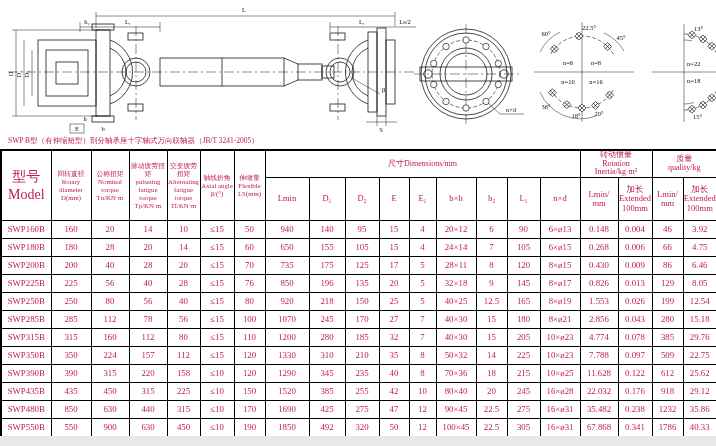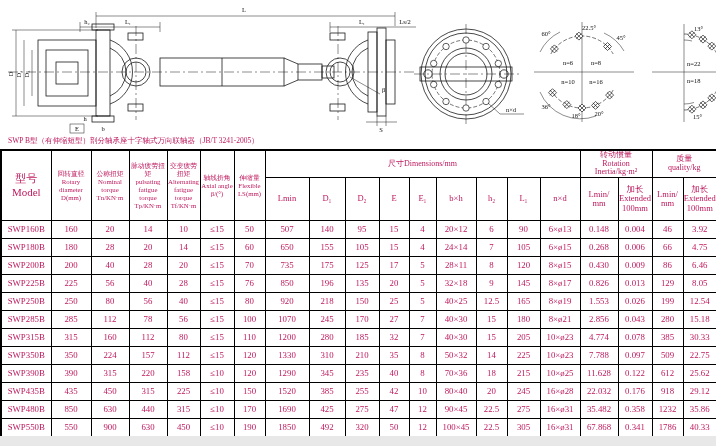--- a/index.html
+++ b/index.html
@@ -11,21 +11,21 @@
   svg .thin{stroke:#1a1a1a;stroke-width:0.5;fill:none;}
   svg .cl{stroke:#1a1a1a;stroke-width:0.5;fill:none;stroke-dasharray:10 3 2 3;}
   svg .dash{stroke:#1a1a1a;stroke-width:0.6;fill:none;stroke-dasharray:4 2;}
   svg .hole{stroke:#1a1a1a;stroke-width:0.7;fill:#fff;}
   svg text{font-family:"Liberation Serif","DejaVu Serif",serif;font-size:6.5px;fill:#111;}
   .captions{padding:2px 0 2px 8px;font-size:7.5px;line-height:1.45;}
   .captions div{white-space:nowrap;}
   table{border-collapse:collapse;table-layout:fixed;width:716px;border:2px solid #000;}
   th,td{border:1px solid #000;text-align:center;vertical-align:middle;padding:0;overflow:hidden;}
   thead th{font-weight:normal;white-space:pre-line;}
-  .h-model{font-size:11px;line-height:1.25;}
+  .h-model{font-size:14px;line-height:1.25;}
   .h-span{font-size:6.8px;line-height:1.18;}
   .h-group{font-size:8px;line-height:1.1;height:20px;}
   .h-sub{font-size:8.5px;height:42px;line-height:1.15;}
   tbody td{font-size:8.8px;height:17px;line-height:17px;white-space:nowrap;}
 </style>
 </head>
 <body>
 
 <div class="page">
 
@@ -279,21 +279,21 @@
     </thead>
     <tbody>
         <tr>
           <td>SWP160B</td>
           <td>160</td>
           <td>20</td>
           <td>14</td>
           <td>10</td>
           <td>≤15</td>
           <td>50</td>
-          <td>507</td>
+          <td>940</td>
           <td>140</td>
           <td>95</td>
           <td>15</td>
           <td>4</td>
           <td>20×12</td>
           <td>6</td>
           <td>90</td>
           <td>6×ø13</td>
           <td>0.148</td>
           <td>0.004</td>
@@ -423,21 +423,21 @@
           <td>185</td>
           <td>32</td>
           <td>7</td>
           <td>40×30</td>
           <td>15</td>
           <td>205</td>
           <td>10×ø23</td>
           <td>4.774</td>
           <td>0.078</td>
           <td>385</td>
-          <td>30.33</td>
+          <td>29.76</td>
         </tr>
         <tr>
           <td>SWP350B</td>
           <td>350</td>
           <td>224</td>
           <td>157</td>
           <td>112</td>
           <td>≤15</td>
           <td>120</td>
           <td>1330</td>
@@ -509,21 +509,21 @@
           <td>1690</td>
           <td>425</td>
           <td>275</td>
           <td>47</td>
           <td>12</td>
           <td>90×45</td>
           <td>22.5</td>
           <td>275</td>
           <td>16×ø31</td>
           <td>35.482</td>
-          <td>0.358</td>
+          <td>0.238</td>
           <td>1232</td>
           <td>35.86</td>
         </tr>
         <tr>
           <td>SWP550B</td>
           <td>550</td>
           <td>900</td>
           <td>630</td>
           <td>450</td>
           <td>≤10</td>

